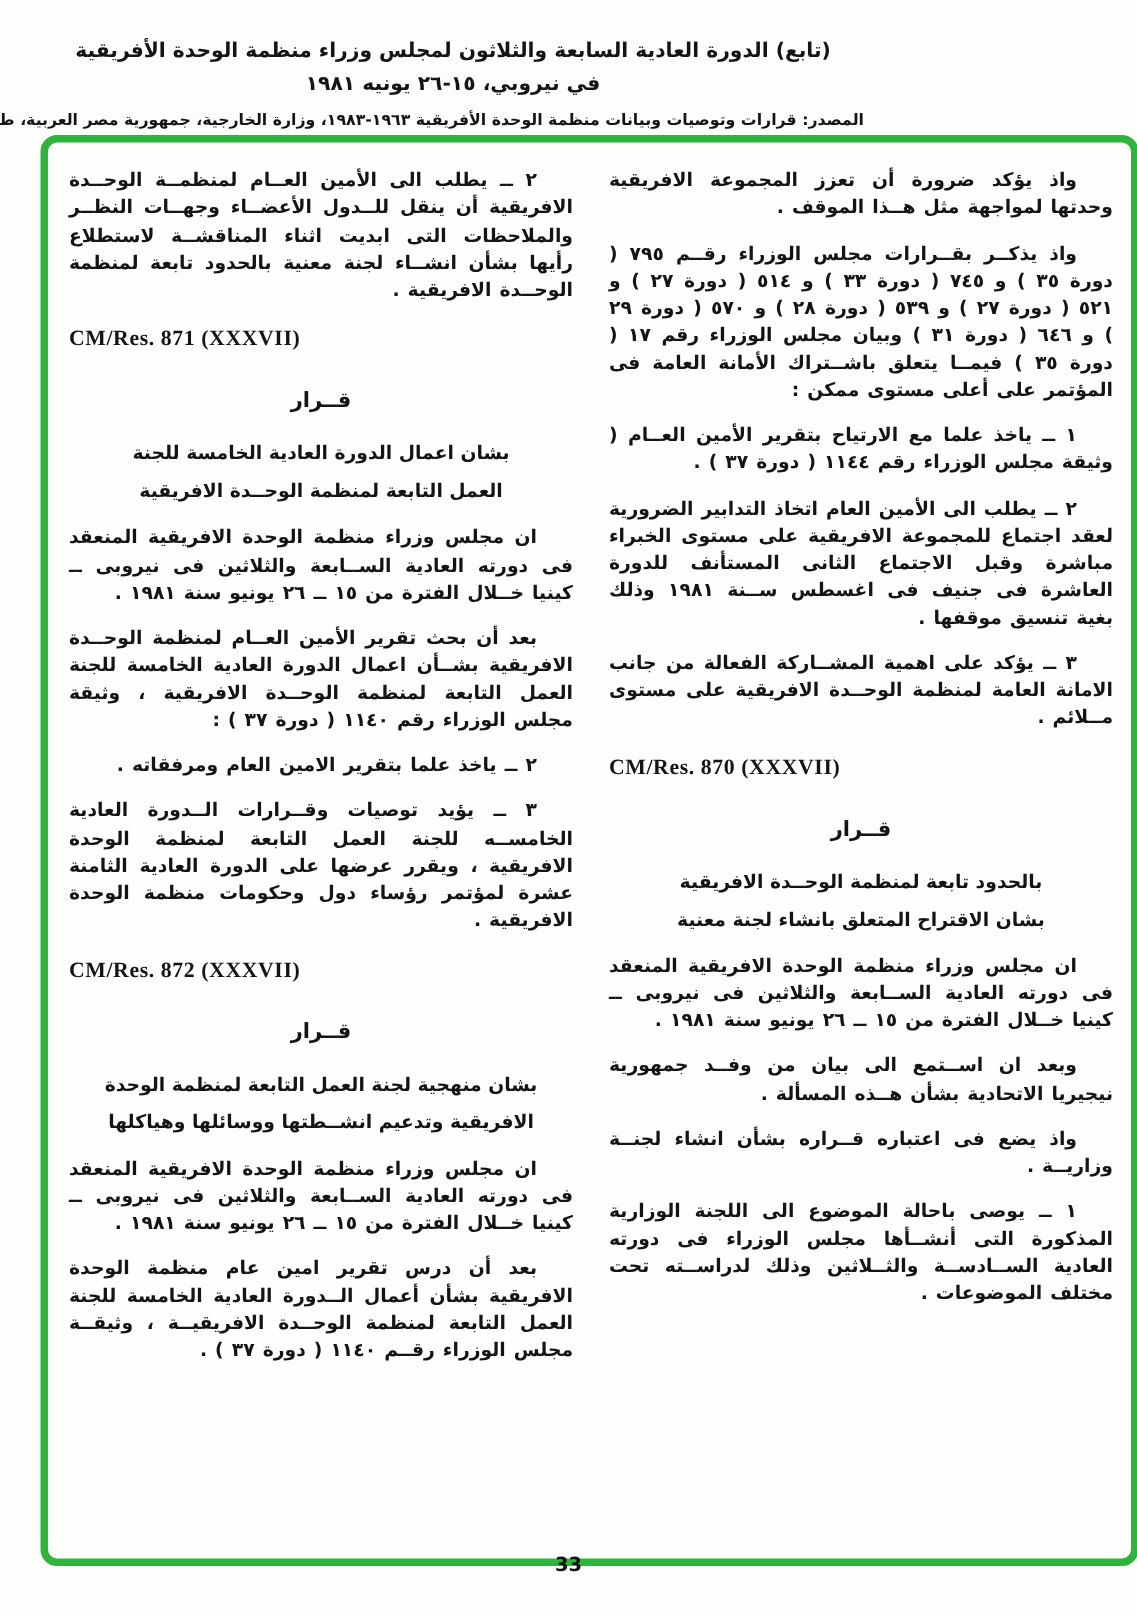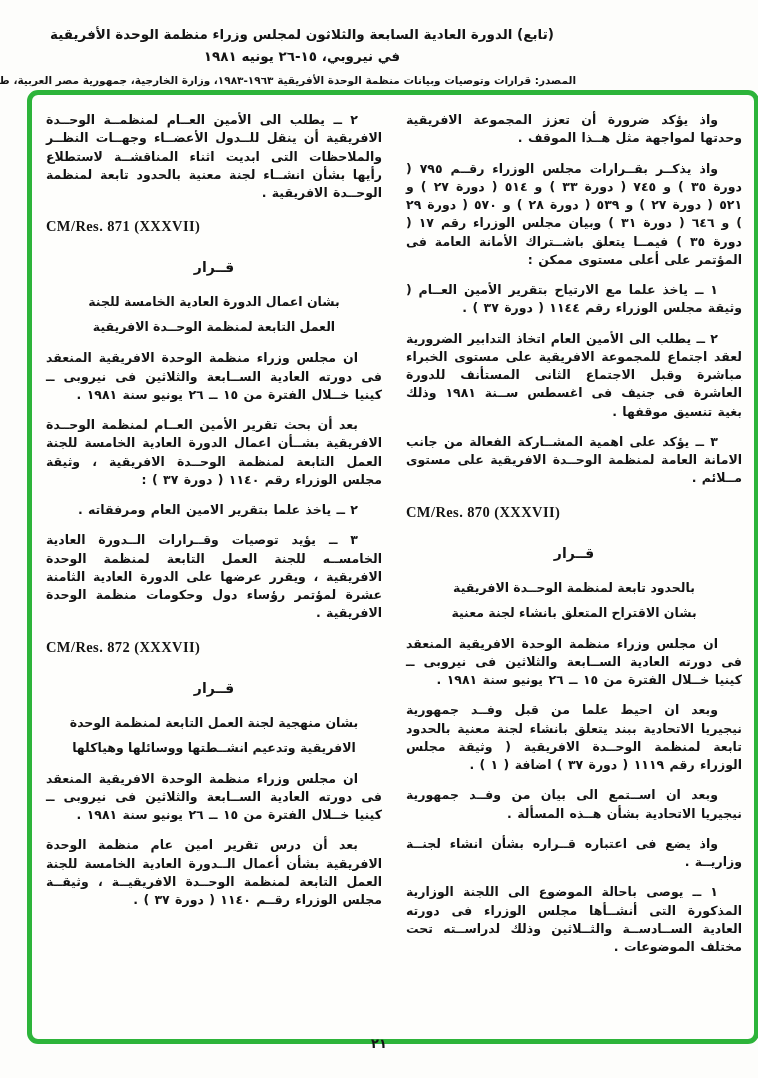--- a/index.html
+++ b/index.html
@@ -86,21 +86,20 @@
       <p class="para">١ ــ ياخذ علما مع الارتياح بتقرير الأمين العــام ( وثيقة مجلس الوزراء رقم ١١٤٤ ( دورة ٣٧ ) .</p>
       <p class="para">٢ ــ يطلب الى الأمين العام اتخاذ التدابير الضرورية لعقد اجتماع للمجموعة الافريقية على مستوى الخبراء مباشرة وقبل الاجتماع الثانى المستأنف للدورة العاشرة فى جنيف فى اغسطس ســنة ١٩٨١ وذلك بغية تنسيق موقفها .</p>
       <p class="para">٣ ــ يؤكد على اهمية المشــاركة الفعالة من جانب الامانة العامة لمنظمة الوحــدة الافريقية على مستوى مــلائم .</p>
       <div class="code">CM/Res. 870  (XXXVII)</div>
       <div class="title">قــرار</div>
       <div class="subtitle">
         <div>بالحدود تابعة لمنظمة الوحــدة الافريقية</div>
         <div>بشان الاقتراح المتعلق بانشاء لجنة معنية</div>
       </div>
       <p class="para">ان مجلس وزراء منظمة الوحدة الافريقية المنعقد فى دورته العادية الســابعة والثلاثين فى نيروبى ــ كينيا خــلال الفترة من ١٥ ــ ٢٦ يونيو سنة ١٩٨١ .</p>
-      <p class="para">وبعد ان احيط علما من قبل وفــد جمهورية نيجيريا الاتحادية ببند يتعلق بانشاء لجنة معنية بالحدود تابعة لمنظمة الوحــدة الافريقية ( وثيقة مجلس الوزراء رقم ١١١٩ ( دورة ٣٧ ) اضافة ( ١ ) .</p>
       <p class="para">وبعد ان اســتمع الى بيان من وفــد جمهورية نيجيريا الاتحادية بشأن هــذه المسألة .</p>
       <p class="para">واذ يضع فى اعتباره قــراره بشأن انشاء لجنــة وزاريــة .</p>
       <p class="para">١ ــ يوصى باحالة الموضوع الى اللجنة الوزارية المذكورة التى أنشــأها مجلس الوزراء فى دورته العادية الســادســة والثــلاثين وذلك لدراســته تحت مختلف الموضوعات .</p>
     </div>
 
     <div class="col">
       <p class="para">٢ ــ يطلب الى الأمين العــام لمنظمــة الوحــدة الافريقية أن ينقل للــدول الأعضــاء وجهــات النظــر والملاحظات التى ابديت اثناء المناقشــة لاستطلاع رأيها بشأن انشــاء لجنة معنية بالحدود تابعة لمنظمة الوحــدة الافريقية .</p>
       <div class="code">CM/Res. 871  (XXXVII)</div>
       <div class="title">قــرار</div>
       <div class="subtitle">
@@ -117,13 +116,13 @@
         <div>بشان منهجية لجنة العمل التابعة لمنظمة الوحدة</div>
         <div>الافريقية وتدعيم انشــطتها ووسائلها وهياكلها</div>
       </div>
       <p class="para">ان مجلس وزراء منظمة الوحدة الافريقية المنعقد فى دورته العادية الســابعة والثلاثين فى نيروبى ــ كينيا خــلال الفترة من ١٥ ــ ٢٦ يونيو سنة ١٩٨١ .</p>
       <p class="para">بعد أن درس تقرير امين عام منظمة الوحدة الافريقية بشأن أعمال الــدورة العادية الخامسة للجنة العمل التابعة لمنظمة الوحــدة الافريقيــة ، وثيقــة مجلس الوزراء رقــم ١١٤٠ ( دورة ٣٧ ) .</p>
     </div>
 
   </div>
 </div>
 
-<div class="pageno">٢١</div>
+<div class="pageno">33</div>
 
 </body></html>

